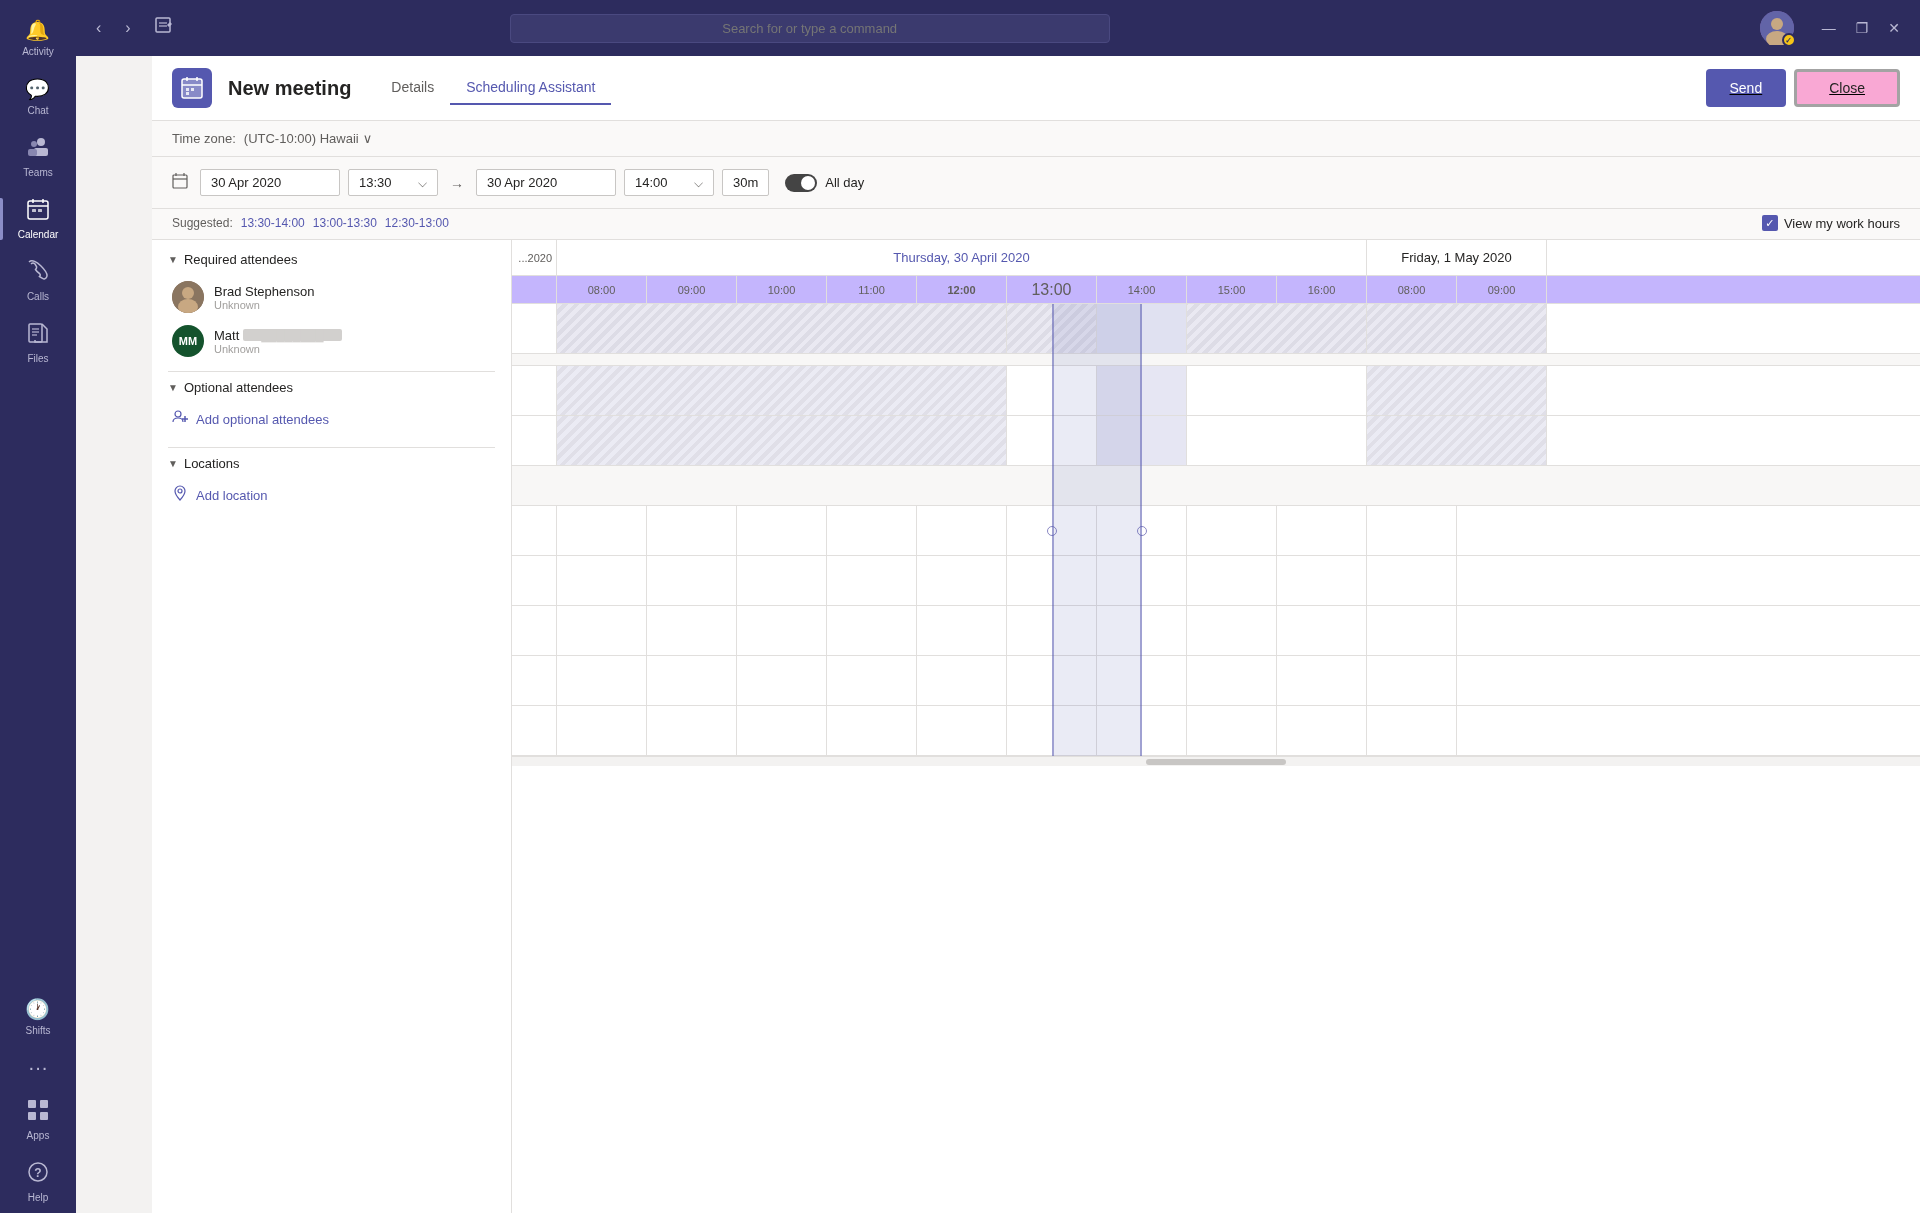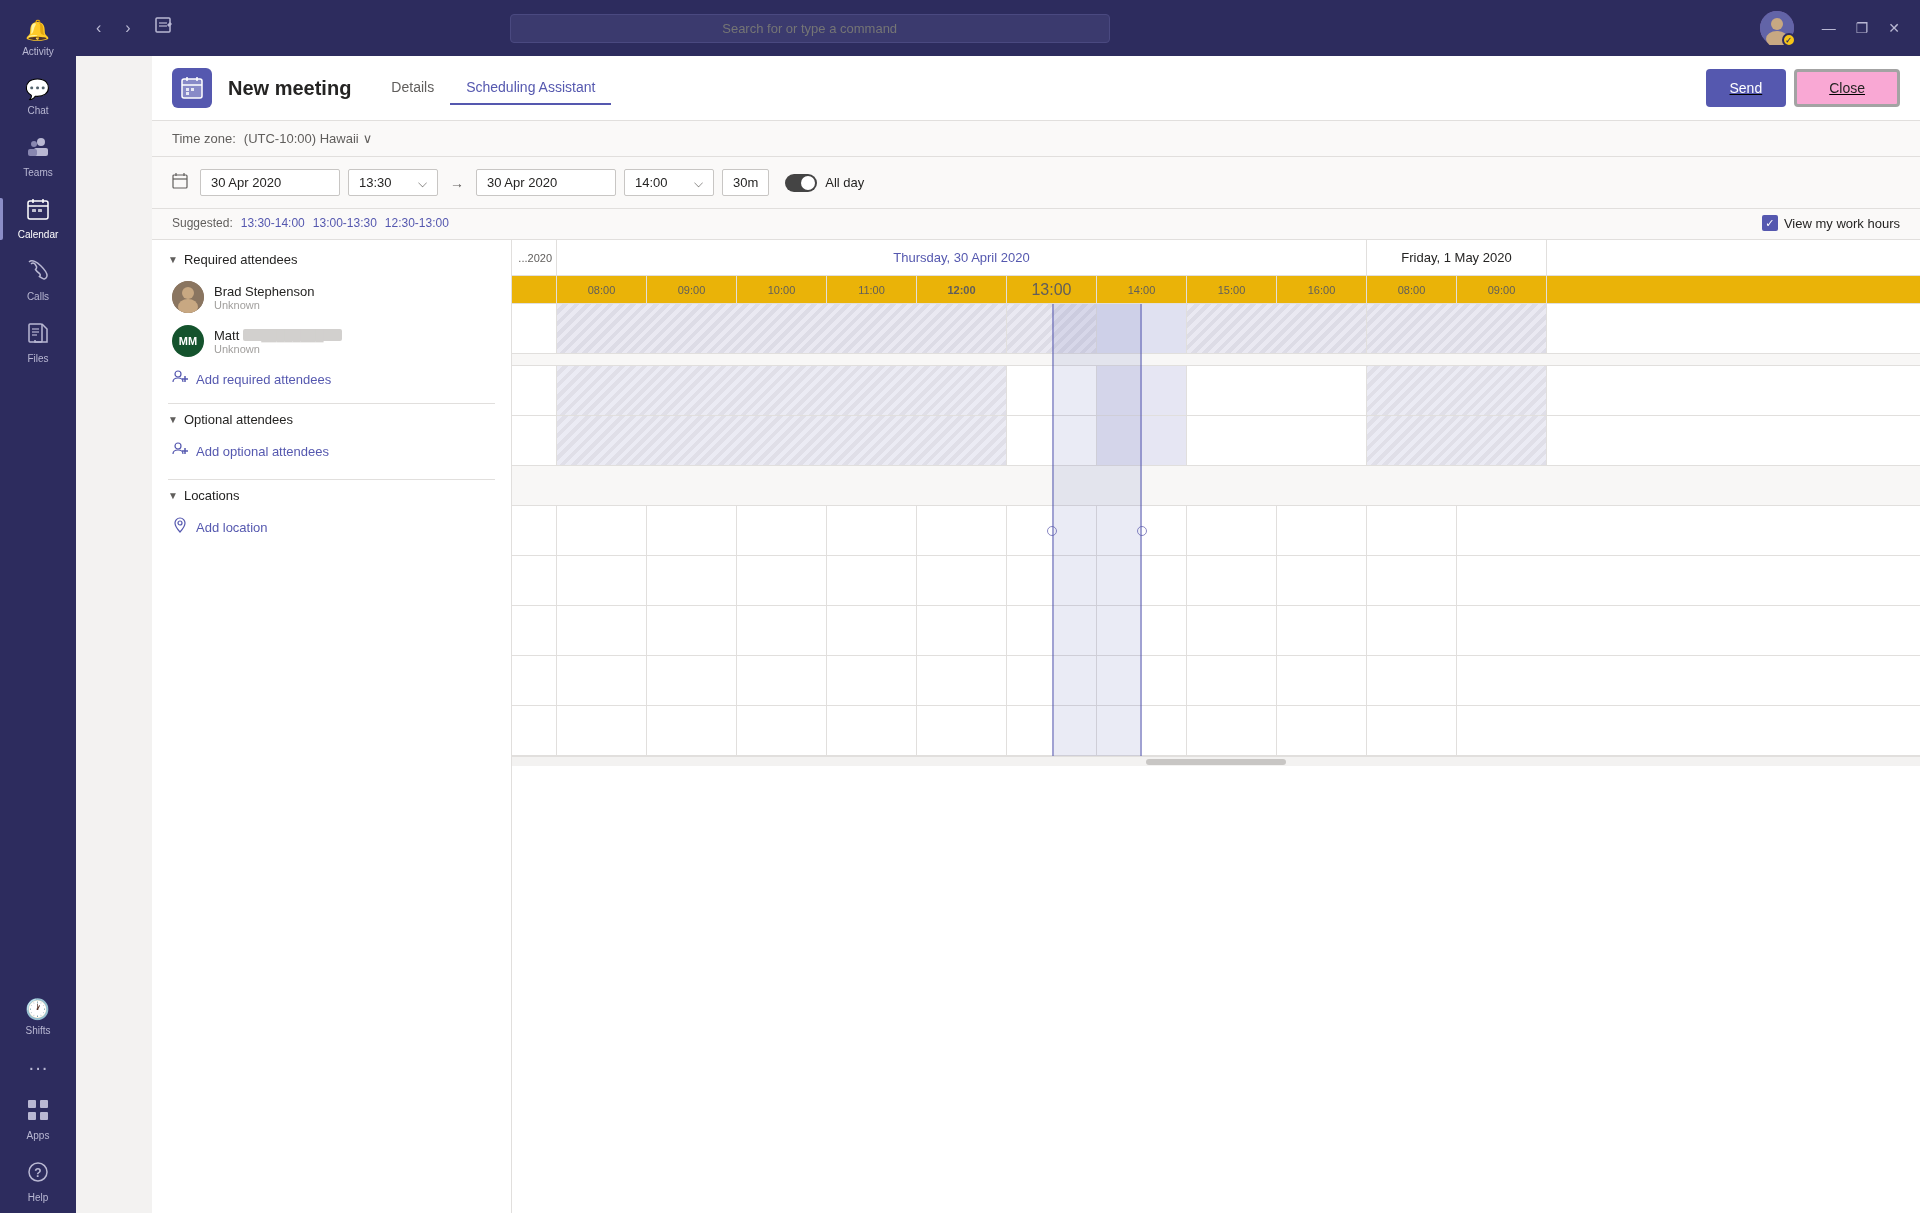--- a/index.html
+++ b/index.html
@@ -528,31 +528,20 @@
             </div>
             <div class="attendee-info">
               <span class="attendee-name" style="display:flex; align-items:center; gap:4px;">
                 <span>Matt</span>
                 <span style="background:#d2d0ce; color:#d2d0ce; border-radius:2px; font-size:11px; padding:0 18px; user-select:none;">████████</span>
               </span>
               <span class="attendee-status">Unknown</span>
             </div>
           </div>
 
-          <div class="add-attendee-btn">
-            <span class="add-icon">
-              <svg width="16" height="16" viewBox="0 0 16 16" fill="none">
-                <circle cx="6" cy="5" r="3" stroke="#5558af" stroke-width="1.2" fill="none"></circle>
-                <path d="M1 13 C1 10, 3 9, 6 9 C9 9, 11 10, 11 13" stroke="#5558af" stroke-width="1.2" fill="none"></path>
-                <line x1="13" y1="7" x2="13" y2="13" stroke="#5558af" stroke-width="1.5"></line>
-                <line x1="10" y1="10" x2="16" y2="10" stroke="#5558af" stroke-width="1.5"></line>
-              </svg>
-            </span>
-            <span>Add required attendees</span>
-          </div>
 
           <hr class="section-divider">
 
           <div class="section-header">
             <span class="collapse-arrow">▼</span>
             <span>Optional attendees</span>
           </div>
 
           <div class="add-attendee-btn">
             <span class="add-icon">
@@ -599,21 +588,21 @@
 
           <div style="width:810px; border-right:1px solid #e1dfdd; display:flex; align-items:center; justify-content:center; font-size:13px; font-weight:500; color:#5558af;">
             <span>Thursday, 30 April 2020</span>
           </div>
 
           <div style="width:180px; border-right:1px solid #e1dfdd; display:flex; align-items:center; justify-content:center; font-size:13px; font-weight:500; color:#252423;">
             <span>Friday, 1 May 2020</span>
           </div>
         </div>
 
-        <div style="display:flex; background:#eab308; border-bottom:1px solid #e1dfdd; height:28px;">
+        <div style="display:flex; background:#c4b5fd; border-bottom:1px solid #e1dfdd; height:28px;">
           <div style="width:45px; flex-shrink:0; border-right:1px solid #e1dfdd;"></div>
           <div style="width:90px; border-right:1px solid #e1dfdd; display:flex; align-items:center; justify-content:center; font-size:11px; color:#605e5c;">08:00</div>
           <div style="width:90px; border-right:1px solid #e1dfdd; display:flex; align-items:center; justify-content:center; font-size:11px; color:#605e5c;">09:00</div>
           <div style="width:90px; border-right:1px solid #e1dfdd; display:flex; align-items:center; justify-content:center; font-size:11px; color:#605e5c;">10:00</div>
           <div style="width:90px; border-right:1px solid #e1dfdd; display:flex; align-items:center; justify-content:center; font-size:11px; color:#605e5c;">11:00</div>
           <div style="width:90px; border-right:1px solid #e1dfdd; display:flex; align-items:center; justify-content:center; font-size:11px; color:#605e5c;font-weight:bold;">12:00</div>
           <div style="width:90px; border-right:1px solid #e1dfdd; display:flex; align-items:center; justify-content:center; font-size:16px; color:#605e5c;">13:00</div>
           <div style="width:90px; border-right:1px solid #e1dfdd; display:flex; align-items:center; justify-content:center; font-size:11px; color:#605e5c;">14:00</div>
           <div style="width:90px; border-right:1px solid #e1dfdd; display:flex; align-items:center; justify-content:center; font-size:11px; color:#605e5c;">15:00</div>
           <div style="width:90px; border-right:1px solid #e1dfdd; display:flex; align-items:center; justify-content:center; font-size:11px; color:#605e5c;">16:00</div>

